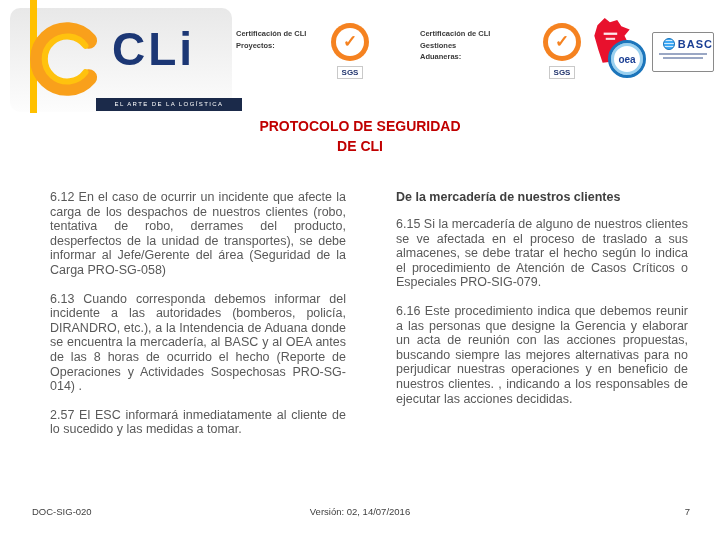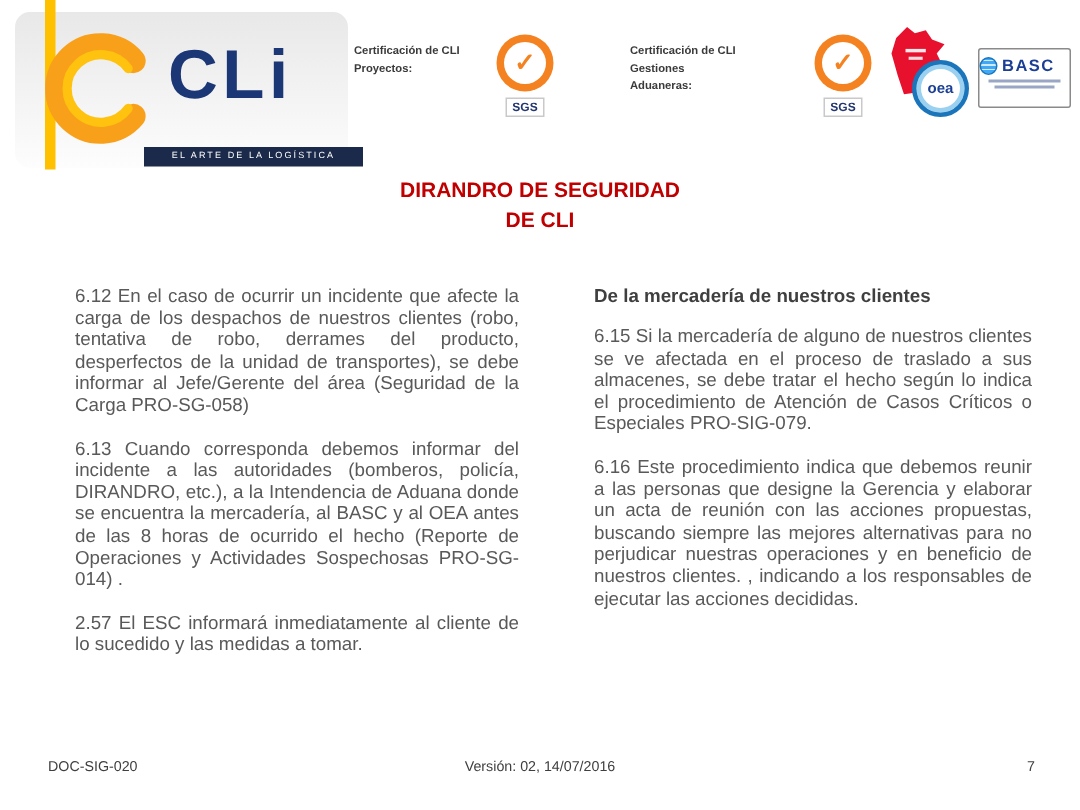--- a/index.html
+++ b/index.html
@@ -52,21 +52,21 @@
     background:#ffffff; border:3px solid #1B75BB; box-shadow:inset 0 0 0 3px #9AD1F0;
     display:flex; align-items:center; justify-content:center;
     font-size:10px; font-weight:bold; color:#1B3F94;text-align:center;
   }
   .basc {
     position:absolute; left:652px; top:32px; width:62px; height:40px;
     background:#ffffff; border:1px solid #8a8a8a; border-radius:2px;
     box-sizing:border-box; padding-top:5px; text-align:center;
   }
   .basc-word {
-    display:flex; align-items:center; justify-content:flex-start; gap:3px;
+    display:flex; align-items:center; justify-content:flex-end; gap:3px;
     font-size:11px; font-weight:bold; color:#1B3F94; letter-spacing:1px;
   }
   .basc-globe {
     width:10px; height:10px; border-radius:50%; background:#3FA9F5; border:1px solid #1B75BB;
     background-image:repeating-linear-gradient(0deg,transparent 0 2px,#cfeaff 2px 3px);
   }
   .basc-fine { margin:3px auto 0; width:48px; height:2px; background:#9aa7c4; }
   .basc-fine.short { width:40px; margin-top:2px; }
 
   
@@ -137,21 +137,21 @@
 
   <div class="basc">
     <div class="basc-word">
       <span class="basc-globe"></span>
       <span>BASC</span>
     </div>
     <div class="basc-fine"></div>
     <div class="basc-fine short"></div>
   </div>
 
-  <div class="title">DIRANDRO DE SEGURIDAD
+  <div class="title">PROTOCOLO DE SEGURIDAD
 DE CLI</div>
 
   <div class="col" id="col-left">
     <p>6.12 En el caso de ocurrir un incidente que afecte la carga de los despachos de nuestros clientes (robo, tentativa de robo, derrames del producto, desperfectos de la unidad de transportes), se debe informar al Jefe/Gerente del área (Seguridad de la Carga PRO-SG-058)</p>
     <p>6.13 Cuando corresponda debemos informar del incidente a las autoridades (bomberos, policía, DIRANDRO, etc.), a la Intendencia de Aduana donde se encuentra la mercadería, al BASC y al OEA antes de las 8 horas de ocurrido el hecho (Reporte de Operaciones y Actividades Sospechosas PRO-SG-014) .</p>
     <p>2.57 El ESC informará inmediatamente al cliente de lo sucedido y las medidas a tomar.</p>
   </div>
 
   <div class="col" id="col-right">
     <div class="col-heading">De la mercadería de nuestros clientes</div>

